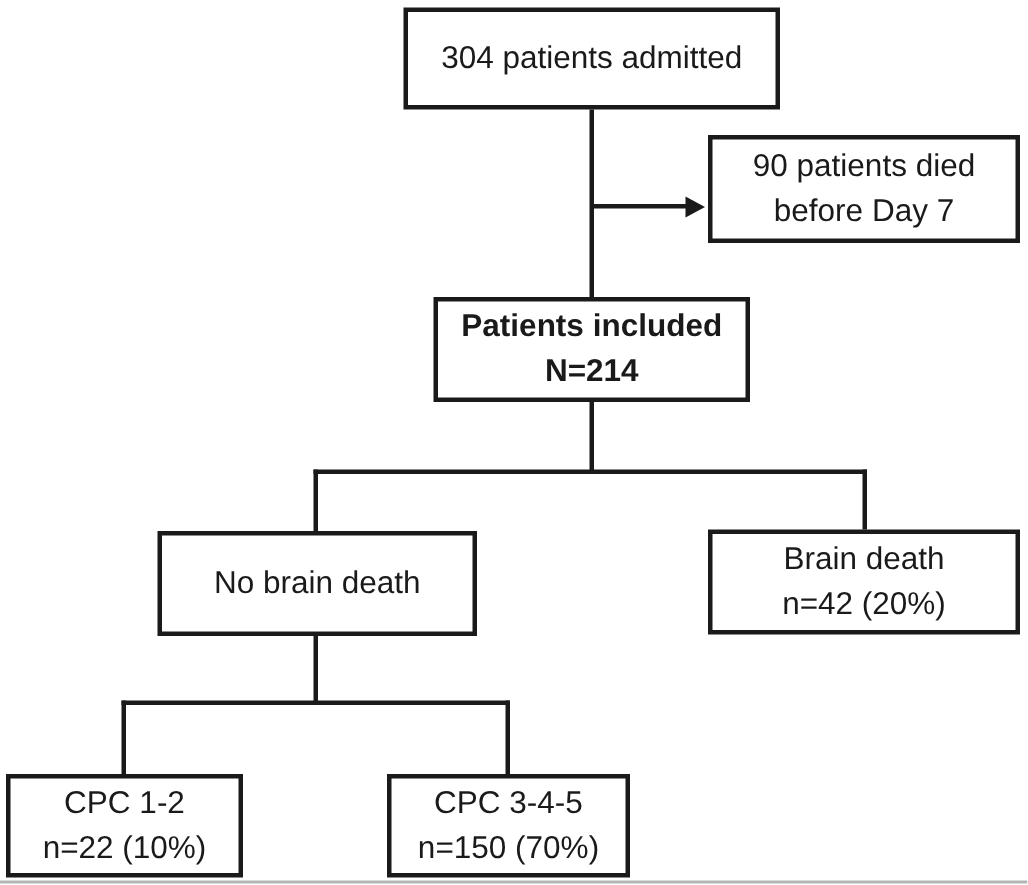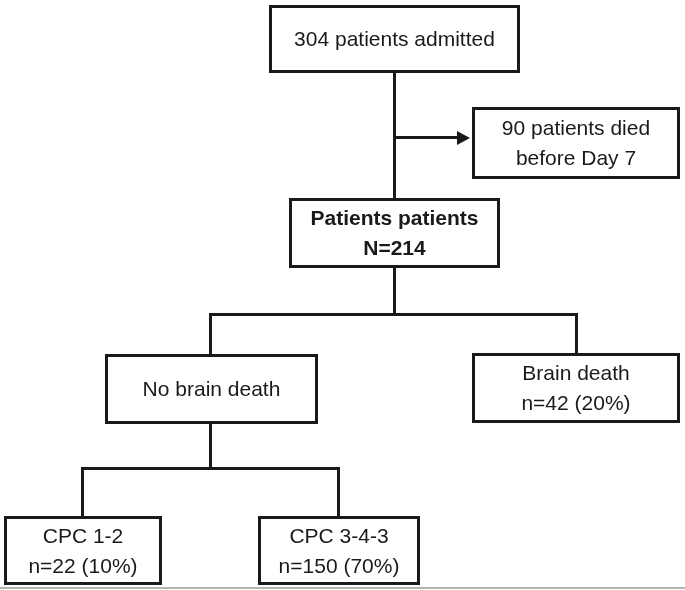--- a/index.html
+++ b/index.html
@@ -48,21 +48,21 @@
   }
   .bottom-rule {
     position: absolute;
     left: 0; top: 587px;
     width: 685px; height: 2px;
     background: var(--rule-color);
   }
 
   
   #node-admitted       { left: 269px; top: 5px;   width: 251px; height: 68px; }
-  #node-died           { left: 472px; top: 107px; width: 208px; height: 72px; }
+  #node-died           { left: 472px; top: 90px; width: 208px; height: 72px; }
   #node-included       { left: 289px; top: 198px; width: 211px; height: 70px; }
   #node-no-brain-death { left: 105px; top: 354px; width: 213px; height: 70px; gap: 40px; }
   #node-brain-death    { left: 472px; top: 353px; width: 208px; height: 70px; text-align: center; }
   #node-cpc-1-2        { left: 4px;   top: 516px; width: 158px; height: 69px; }
   #node-cpc-3-4-5      { left: 258px; top: 516px; width: 162px; height: 69px; }
 
   
   #conn-admitted-down   { left: 393px; top: 73px;  width: 3px;   height: 125px; }
   #conn-arrow-shaft     { left: 395px; top: 136px; width: 63px;  height: 3px; }
   #conn-arrow-head      { left: 457px; top: 131px; }
@@ -83,40 +83,40 @@
   <div class="node" id="node-admitted">
     <span>304 patients admitted</span>
   </div>
 
   <div class="node" id="node-died">
     <span>90 patients died</span>
     <span>before Day 7</span>
   </div>
 
   <div class="node bold" id="node-included">
-    <span>Patients patients</span>
+    <span>Patients included</span>
     <span>N=214</span>
   </div>
 
   <div class="node" id="node-no-brain-death">
     <span>No brain death</span>
   </div>
 
   <div class="node" id="node-brain-death">
     <span>Brain death</span>
     <span>n=42 (20%)</span>
   </div>
 
   <div class="node" id="node-cpc-1-2">
     <span>CPC 1-2</span>
     <span>n=22 (10%)</span>
   </div>
 
   <div class="node" id="node-cpc-3-4-5">
-    <span>CPC 3-4-3</span>
+    <span>CPC 3-4-5</span>
     <span>n=150 (70%)</span>
   </div>
 
   <div class="conn" id="conn-admitted-down"></div>
   <div class="conn" id="conn-arrow-shaft"></div>
   <div class="arrow-head" id="conn-arrow-head"></div>
   <div class="conn" id="conn-included-down"></div>
   <div class="conn" id="conn-branch1-h"></div>
   <div class="conn" id="conn-branch1-left-v"></div>
   <div class="conn" id="conn-branch1-right-v"></div>

